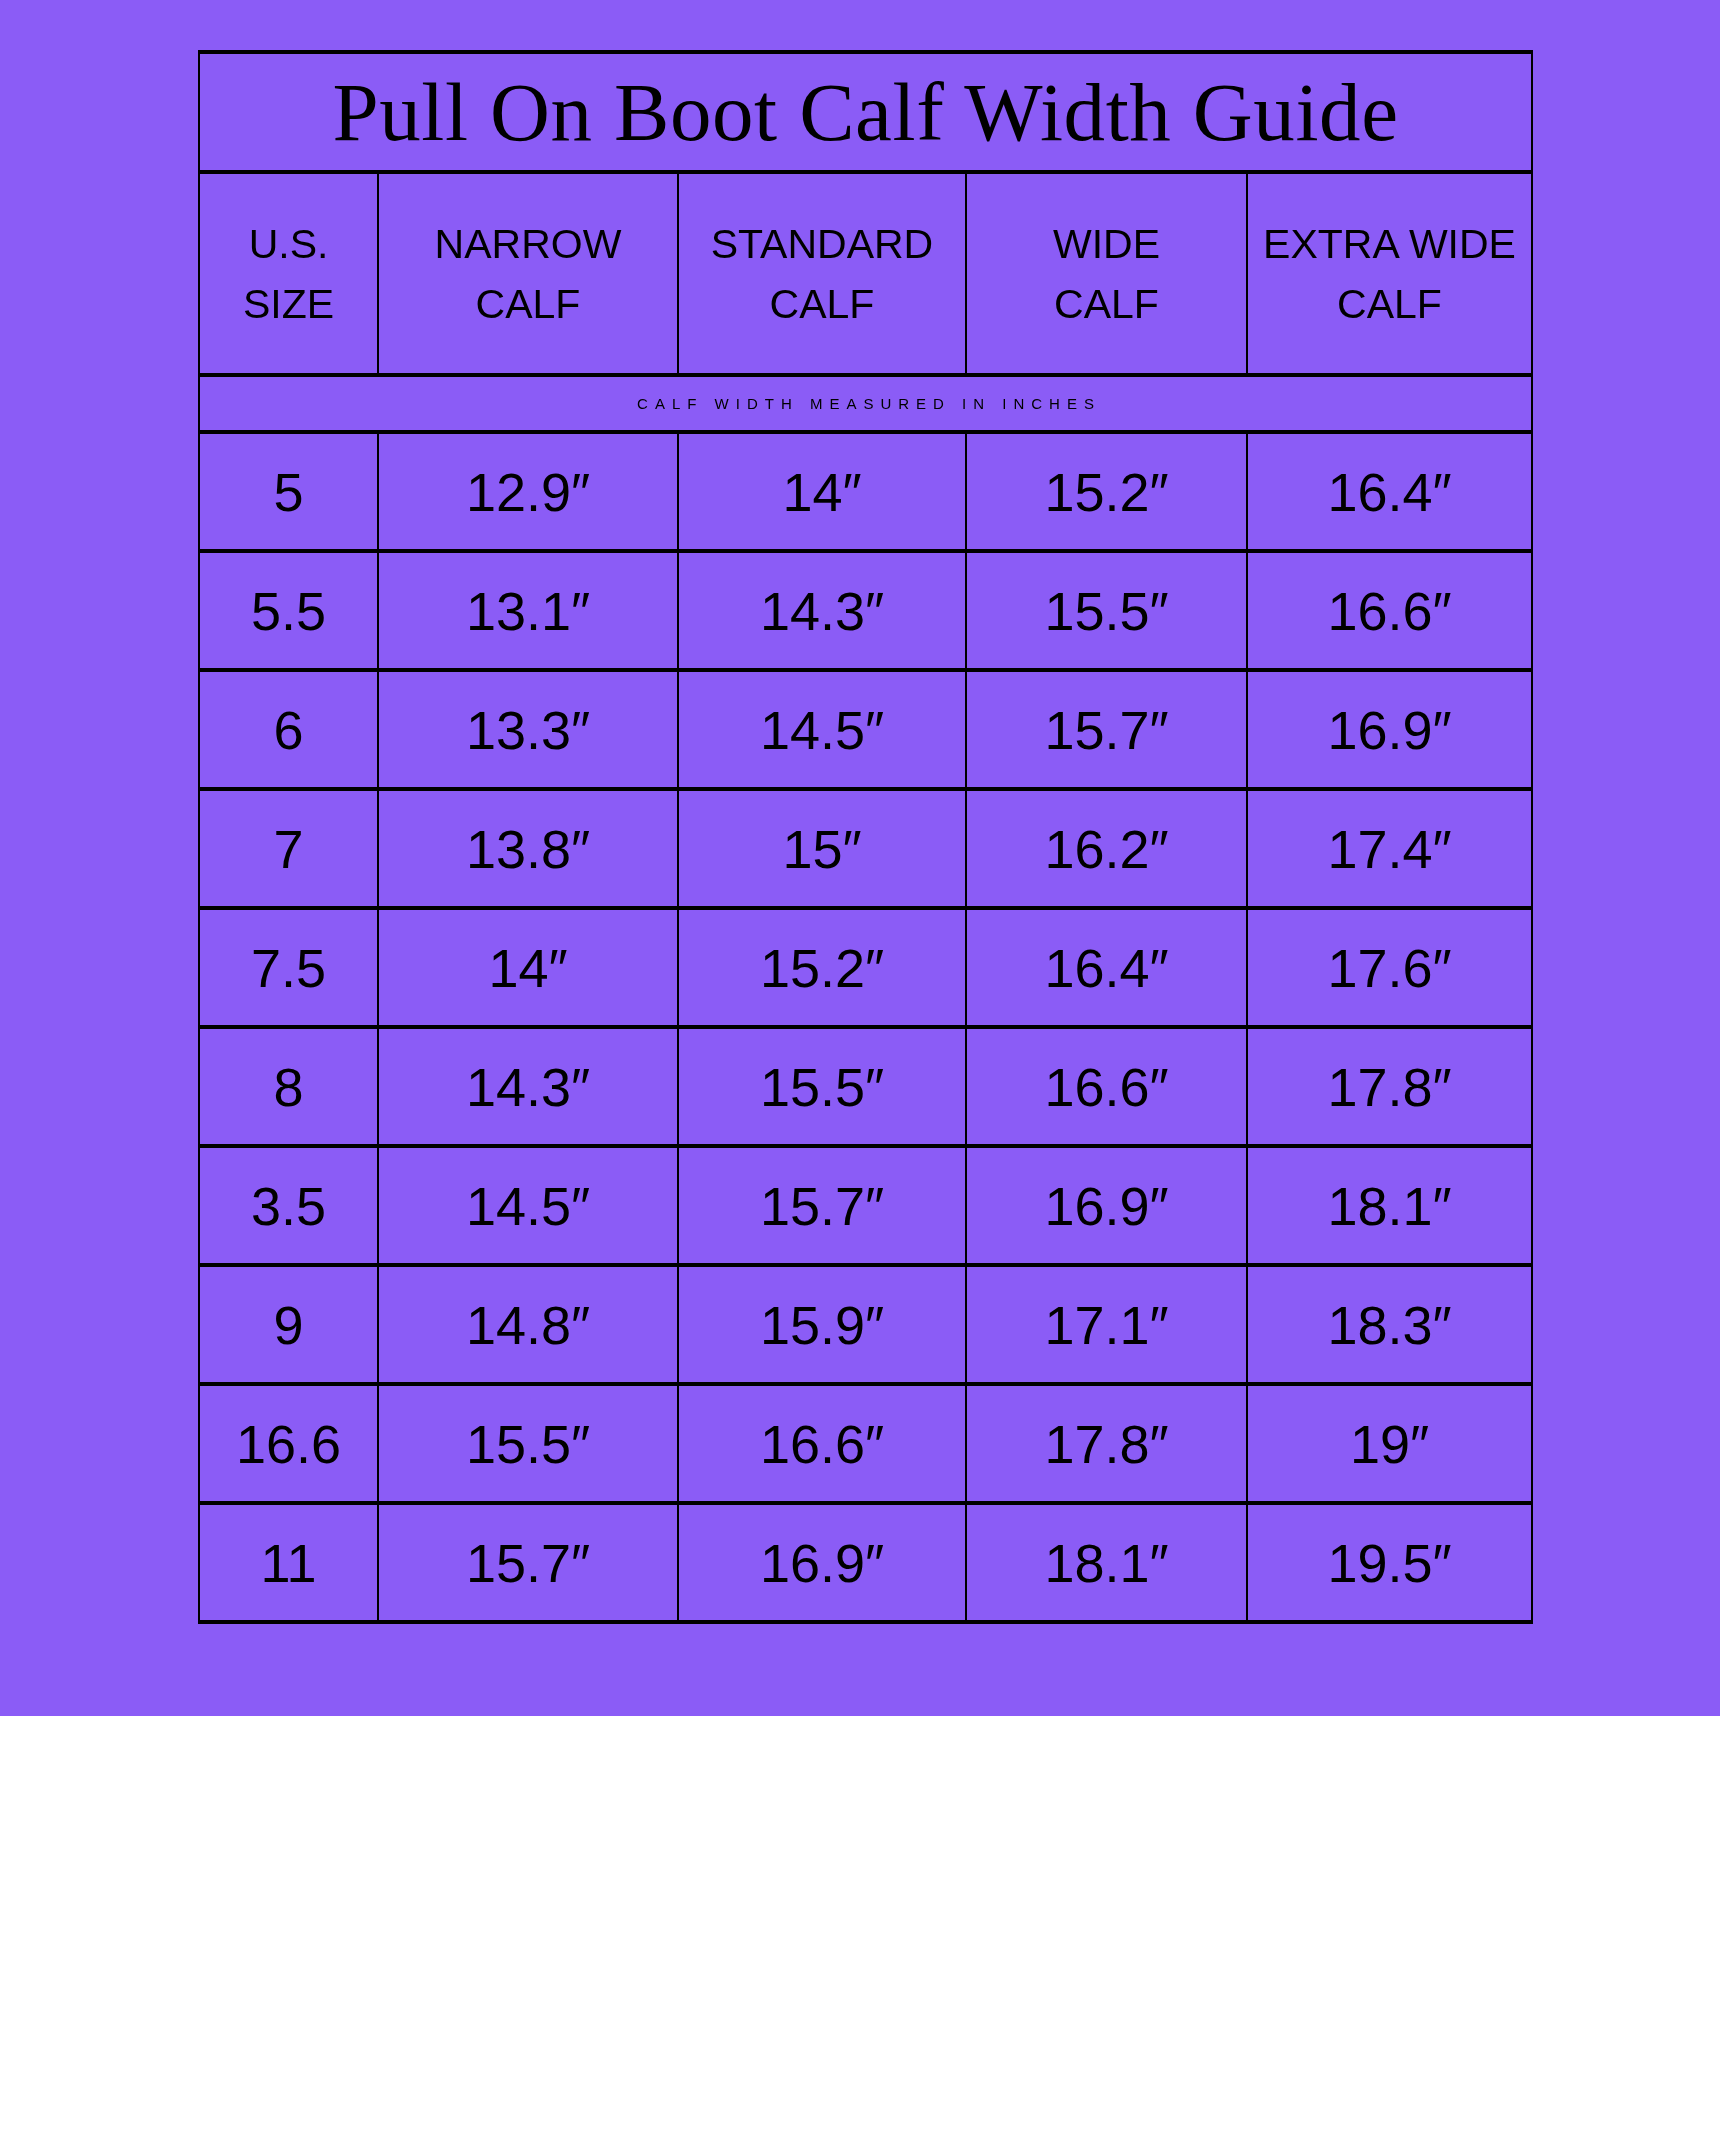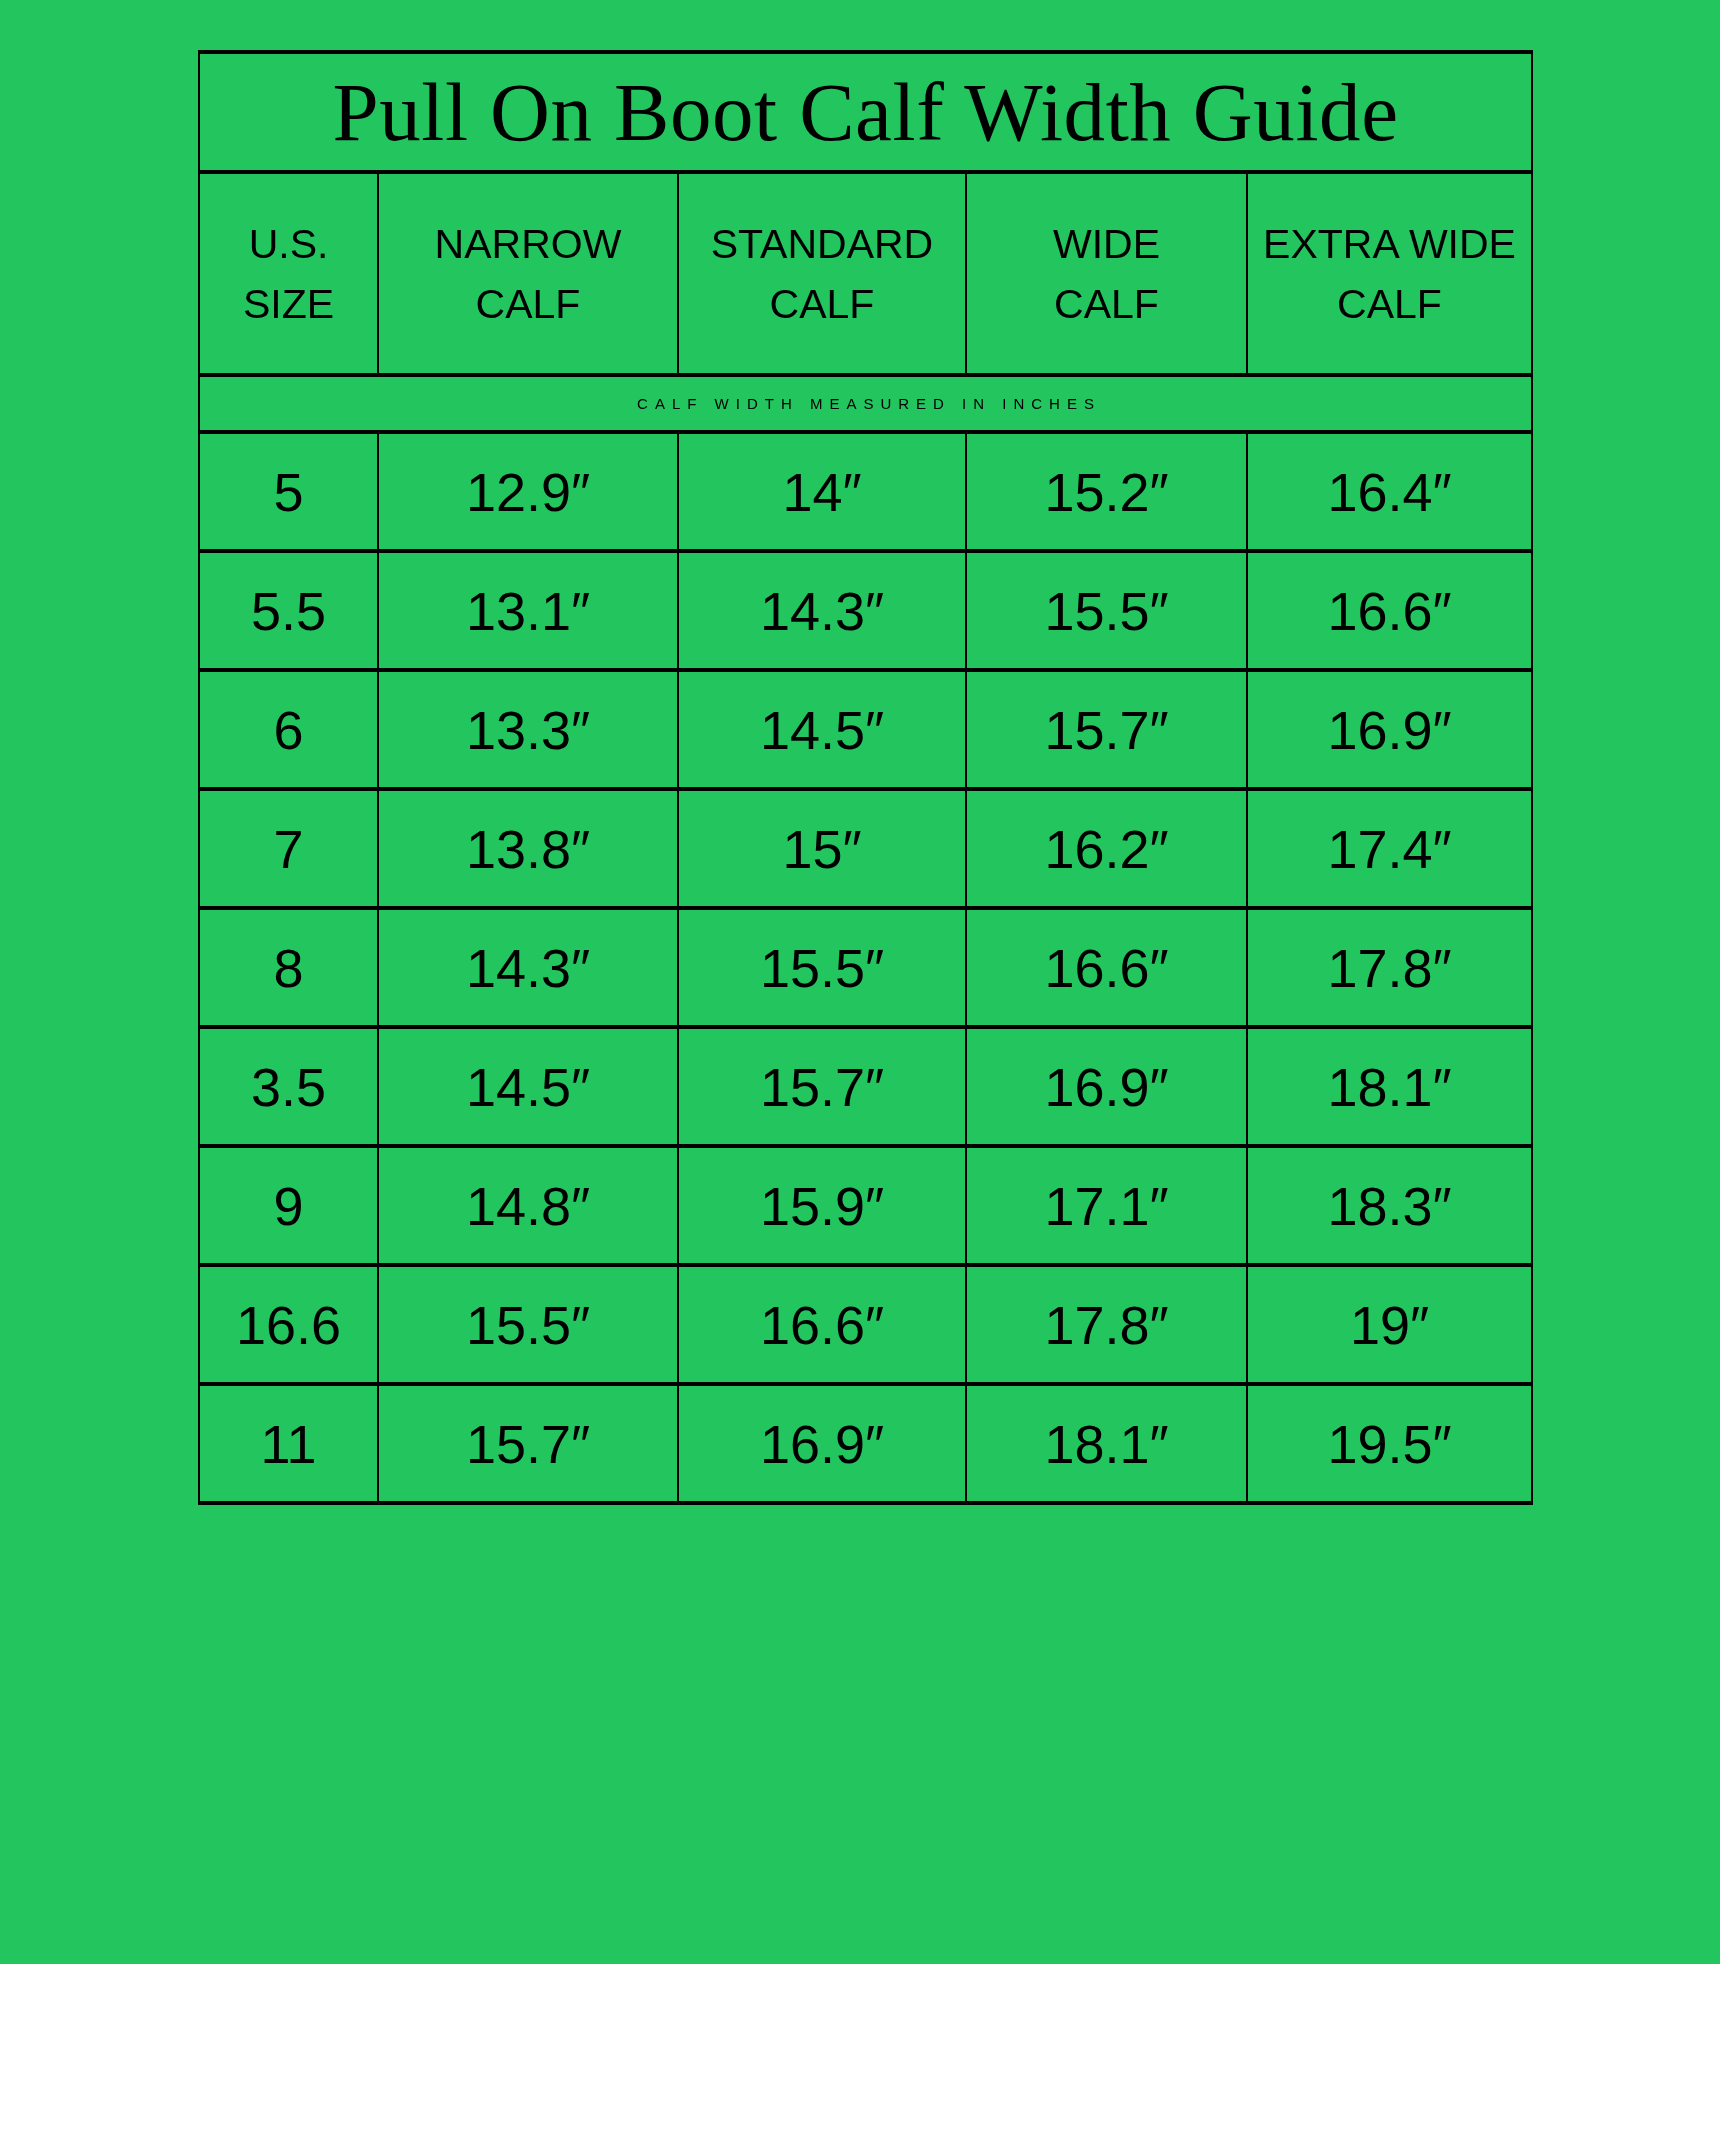--- a/index.html
+++ b/index.html
@@ -1,21 +1,21 @@
 <!DOCTYPE html>
 <html style="font-size:9.4px"><head>
 <meta charset="utf-8">
 <style>
   * { box-sizing: border-box; }
   html, body { margin: 0; padding: 0; background: #ffffff; }
   .page {
     position: relative;
     width: 1721px;
-    height: 1964px;
-    background: #22c55e;
+    height: 1716px;
+    background: #8b5cf6;
     color: #000000;
     font-family: "Liberation Sans", "DejaVu Sans", sans-serif;
     overflow: hidden;
   }
   table.guide {
     position: absolute;
     left: 198px;
     top: 50px;
     width: 1332px;
     border-collapse: collapse;
@@ -120,20 +120,27 @@
           <td class="data-cell">16.9″</td>
         </tr>
         <tr>
           <td class="data-cell">7</td>
           <td class="data-cell">13.8″</td>
           <td class="data-cell">15″</td>
           <td class="data-cell">16.2″</td>
           <td class="data-cell">17.4″</td>
         </tr>
         <tr>
+          <td class="data-cell">7.5</td>
+          <td class="data-cell">14″</td>
+          <td class="data-cell">15.2″</td>
+          <td class="data-cell">16.4″</td>
+          <td class="data-cell">17.6″</td>
+        </tr>
+        <tr>
           <td class="data-cell">8</td>
           <td class="data-cell">14.3″</td>
           <td class="data-cell">15.5″</td>
           <td class="data-cell">16.6″</td>
           <td class="data-cell">17.8″</td>
         </tr>
         <tr>
           <td class="data-cell">3.5</td>
           <td class="data-cell">14.5″</td>
           <td class="data-cell">15.7″</td>

